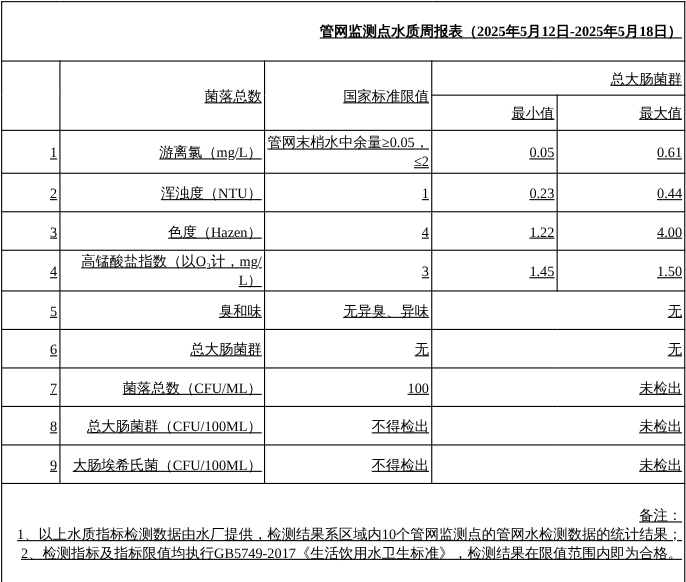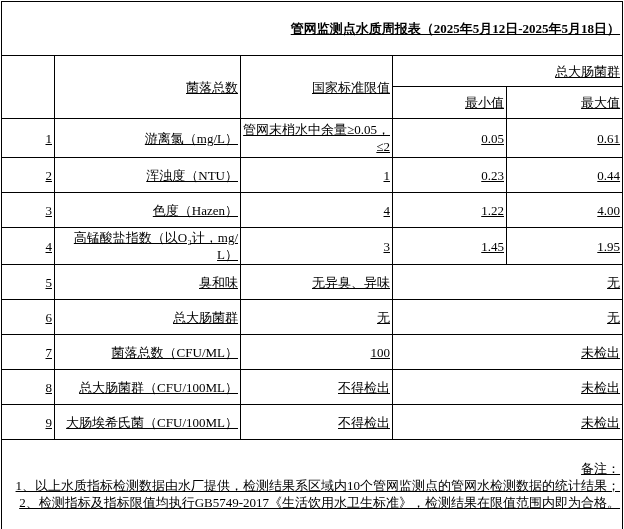--- a/index.html
+++ b/index.html
@@ -96,21 +96,21 @@
     <td>色度（Hazen）</td>
     <td>4</td>
     <td>1.22</td>
     <td>4.00</td>
   </tr>
   <tr class="row">
     <td>4</td>
     <td>高锰酸盐指数（以O₂计，mg/L）</td>
     <td>3</td>
     <td>1.45</td>
-    <td>1.95</td>
+    <td>1.50</td>
   </tr>
   <tr class="row">
     <td>5</td>
     <td>臭和味</td>
     <td>无异臭、异味</td>
     <td colspan="2">无</td>
   </tr>
   <tr class="row">
     <td>6</td>
     <td>总大肠菌群</td>

